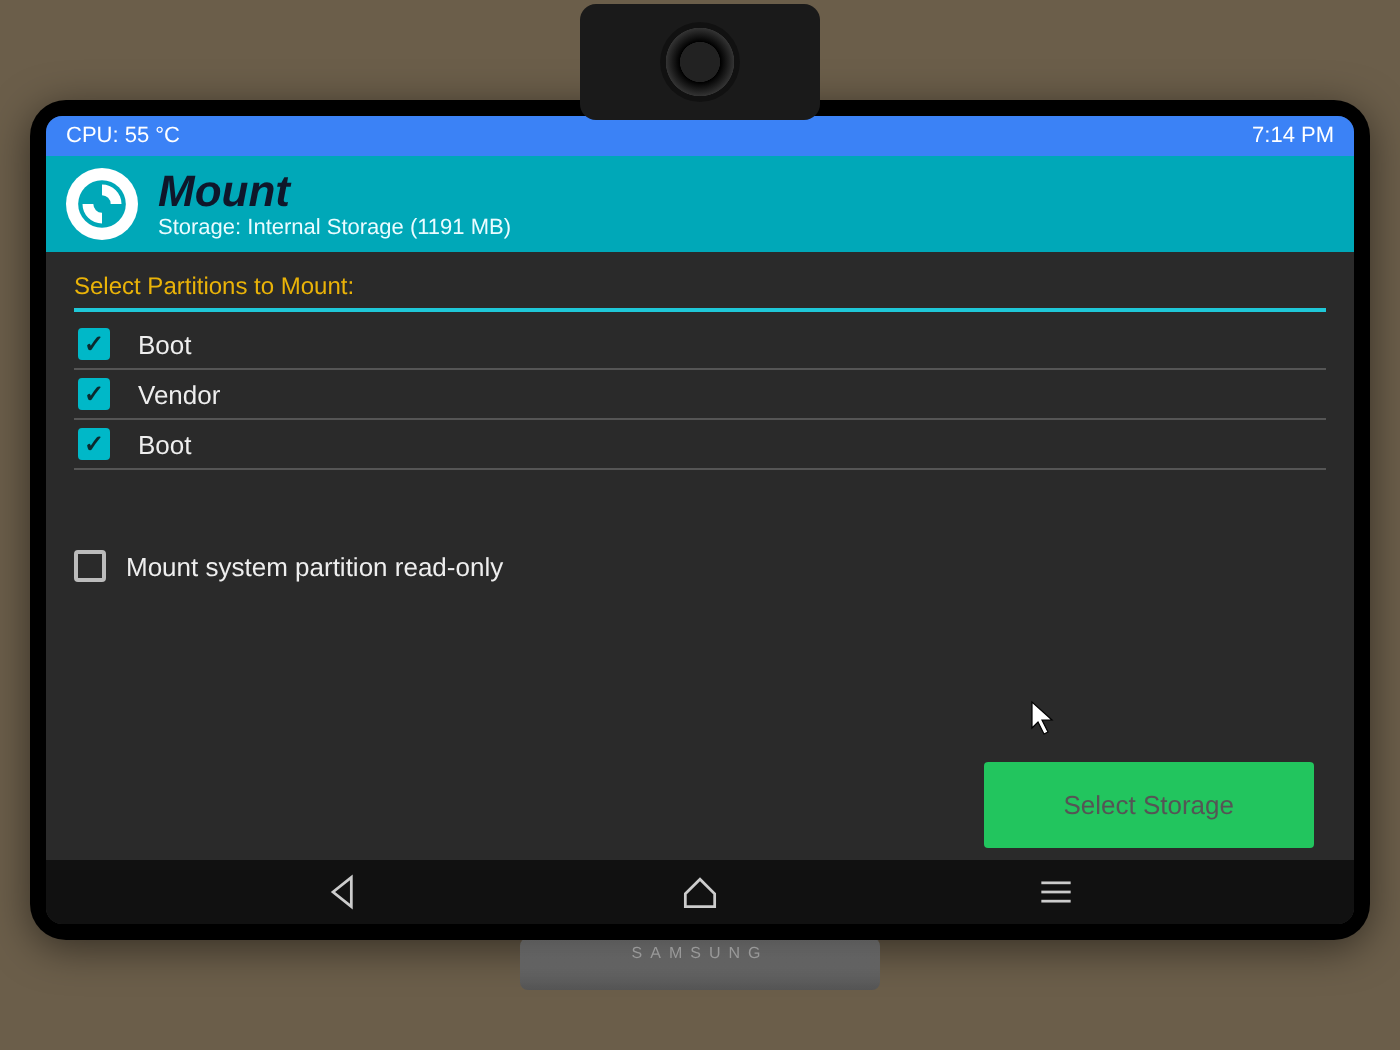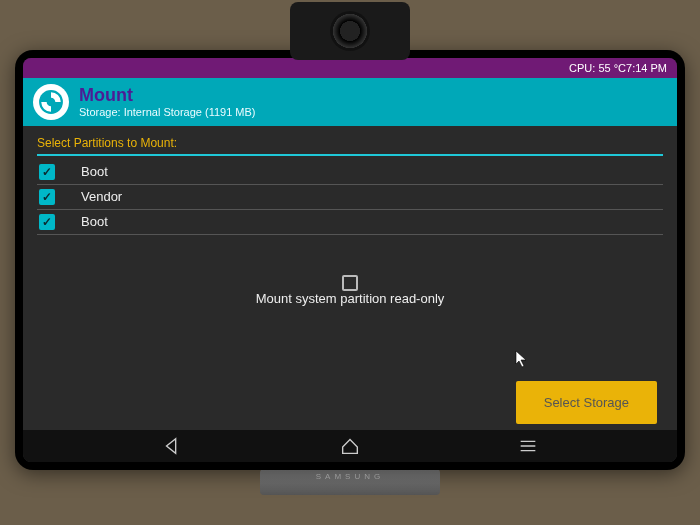--- a/index.html
+++ b/index.html
@@ -28,49 +28,50 @@
       background: #2a2a2a;
       border-radius: 8px;
       overflow: hidden;
       display: flex;
       flex-direction: column;
       color: #ddd;
       font-size: 12px;
     }
     .statusbar {
       display: flex;
-      justify-content: flex-end;
+      justify-content: space-between;
       padding: 4px 10px;
       color: #fff;
       font-size: 11px;
-      background: #701a75;
+      background: #3b82f6;
     }
     .header {
       background: #00a8b8;
       display: flex;
       align-items: center;
       padding: 6px 10px;
       gap: 10px;
     }
     .logo {
       width: 36px;
       height: 36px;
       background: #fff;
       border-radius: 50%;
       display: flex;
       align-items: center;
       justify-content: center;
       flex-shrink: 0;
     }
     .logo svg { width: 26px; height: 26px; }
     .header-text h1 {
-      font-size: 18px;
+      font-size: 22px;
       font-weight: bold;
-      color: #4c1d95;
+      color: #0f172a;
       line-height: 1.1;
+      font-style: italic;
     }
     .header-text .sub {
       font-size: 11px;
       color: #eafcff;
     }
     .content {
       flex: 1;
       padding: 10px 14px 6px 14px;
       display: flex;
       flex-direction: column;
@@ -81,22 +82,22 @@
       font-size: 12px;
       margin-bottom: 4px;
     }
     .divider {
       height: 2px;
       background: #1fc8d8;
       margin-bottom: 4px;
     }
     .row {
       display: flex;
-      align-items: flex-start;
-      gap: 26px;
+      align-items: center;
+      gap: 14px;
       padding: 4px 2px;
       border-bottom: 1px solid #555;
       cursor: pointer;
     }
     .checkbox {
       width: 16px;
       height: 16px;
       border: 2px solid #bbb;
       border-radius: 2px;
       display: flex;
@@ -112,31 +113,31 @@
       content: "✓";
       color: #0a2a2f;
       font-size: 12px;
       font-weight: bold;
       line-height: 1;
     }
     .row-label { color: #eee; font-size: 13px; }
     .readonly-row {
       display: flex;
       align-items: center;
+      gap: 10px;
       margin-top: 40px;
       cursor: pointer;
-      flex-direction: column;
     }
     .select-storage {
       position: absolute;
       right: 20px;
       bottom: 6px;
-      background: #eab308;
+      background: #22c55e;
       color: #555;
-      padding: 14px 28px;
+      padding: 14px 40px;
       font-size: 13px;
       border-radius: 2px;
       cursor: pointer;
     }
     .cursor {
       position: absolute;
       left: 500px;
       top: 300px;
       color: #fff;
       font-size: 14px;

